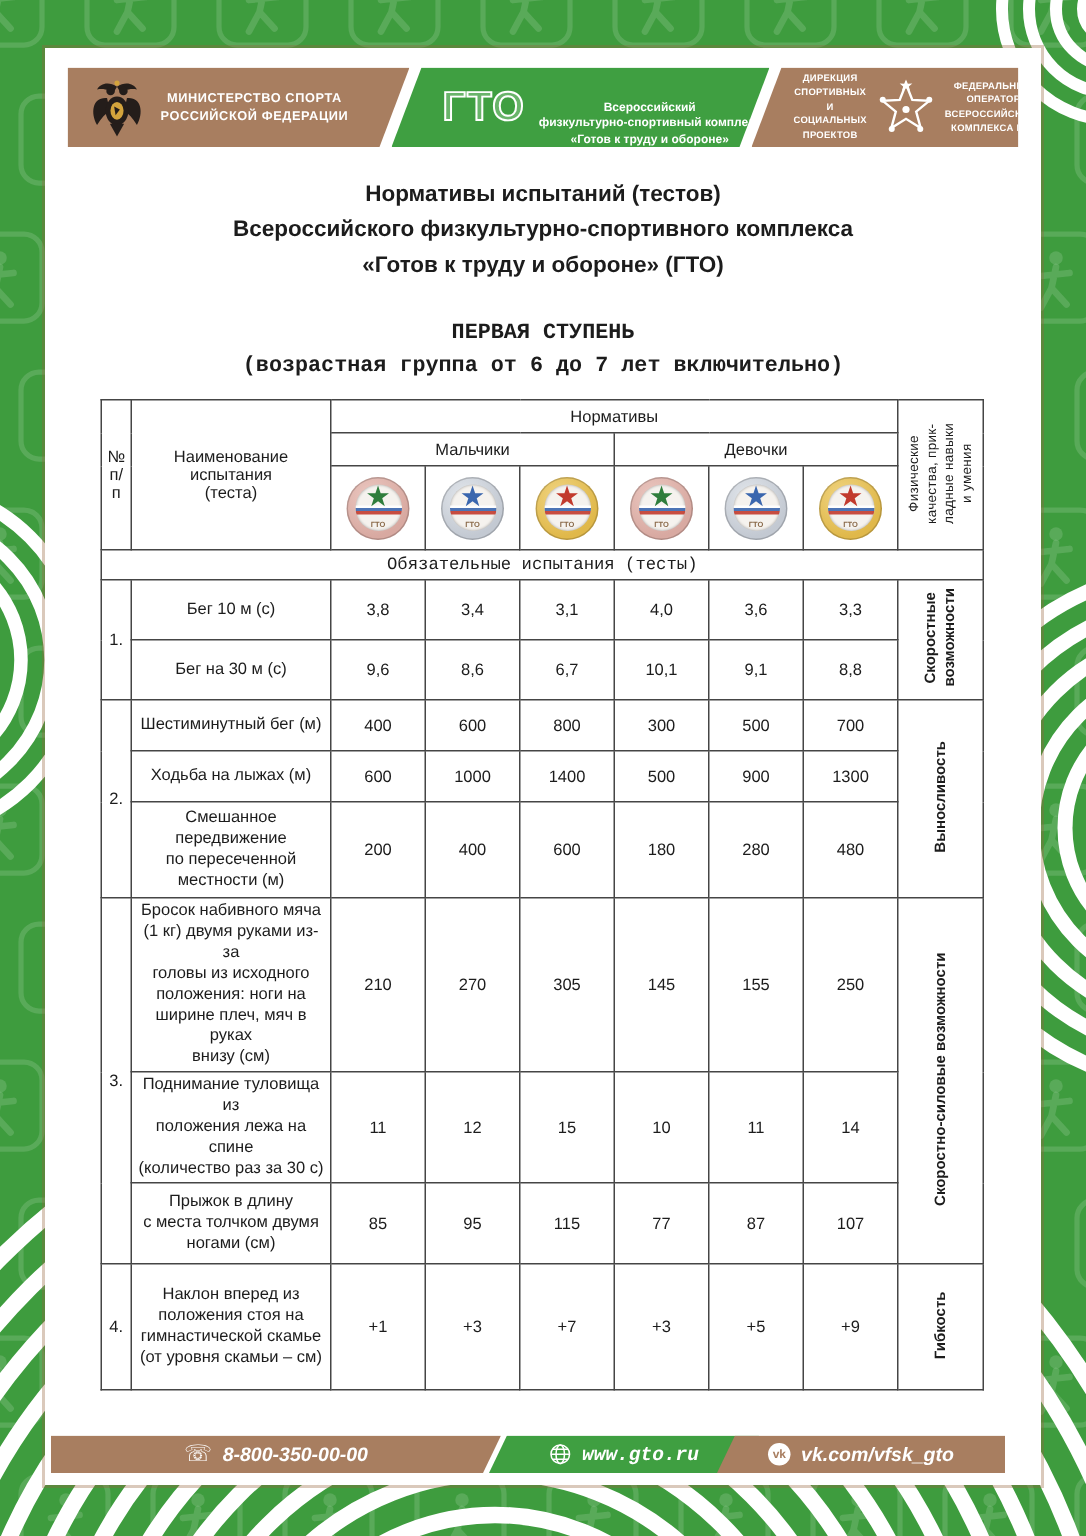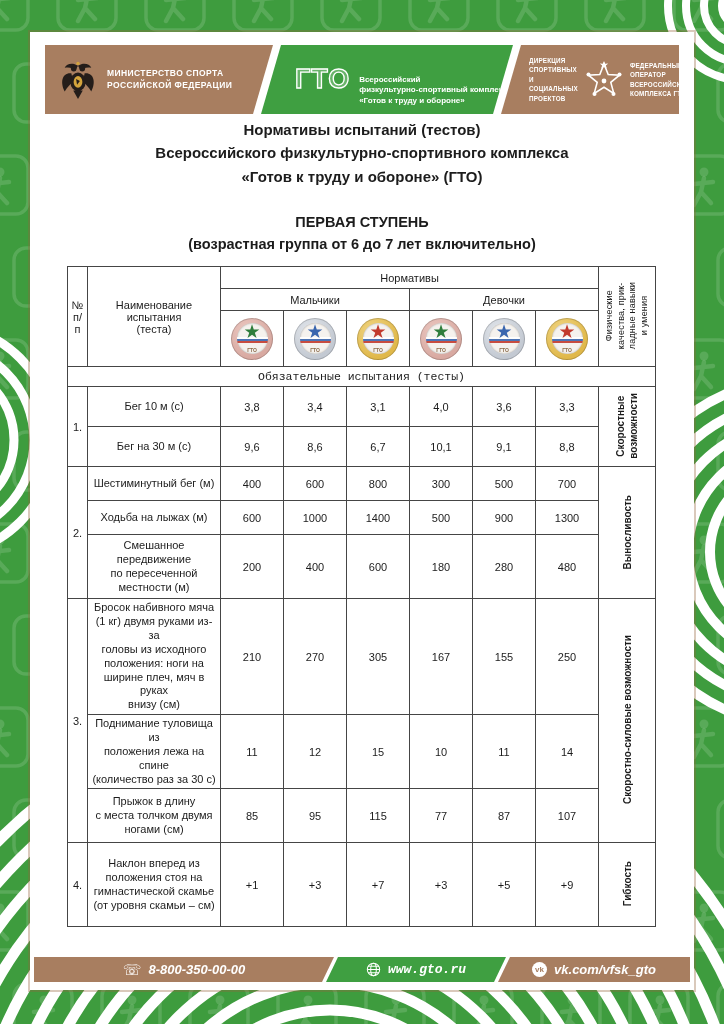--- a/index.html
+++ b/index.html
@@ -12,37 +12,37 @@
   }
   #bg-decor { position:absolute; left:0; top:0; z-index:0; }
   .page {
     position:absolute; left:30px; top:32px; width:664px; height:958px;
     background:#ffffff; z-index:1;
     box-shadow:0 0 0 2px rgba(150,100,60,.35);
   }
 
   
   .banner { position:absolute; left:15px; top:13px; width:634px; height:53px; }
-  .banner .sec { position:absolute; top:0; height:69px; display:flex; align-items:center; }
+  .banner .sec { position:absolute; top:0; height:53px; display:flex; align-items:center;text-align:center; }
   .sec-ministry { left:0; width:228px; background:var(--brown,#A87E60);
     clip-path:polygon(0 0,100% 0,calc(100% - 20px) 100%,0 100%); padding-left:14px; gap:10px; }
   .sec-gto { left:216px; width:252px; background:var(--green2,#3F9F41);
     clip-path:polygon(20px 0,100% 0,calc(100% - 20px) 100%,0 100%); padding-left:34px; gap:9px; }
   .sec-operator { left:456px; width:178px; background:var(--brown,#A87E60);
     clip-path:polygon(20px 0,100% 0,100% 100%,0 100%); padding-left:28px; gap:6px; justify-content:flex-start; }
   .ministry-text { color:#fff; font-size:8.5px; font-weight:bold; letter-spacing:.4px; line-height:1.35; text-transform:uppercase; }
   .gto-logo { font-size:27px; font-weight:800; letter-spacing:1px; color:rgba(255,255,255,.22);
     -webkit-text-stroke:1.3px #ffffff; line-height:1; }
   .gto-lines { color:#fff; font-size:8px; font-weight:bold; line-height:1.3;margin-top:22px; }
   .op-lines { color:#fff; font-size:6.3px; font-weight:bold; line-height:1.5; letter-spacing:.2px; text-transform:uppercase; }
   .star-logo { flex:0 0 auto; }
 
   
   .doc-title { margin-top:20px; text-align:center; font-size:15px; font-weight:bold; line-height:1.55; }
-  .stage-title { margin-top:24px; text-align:center; font-size:14.5px; font-weight:bold; line-height:1.5; }
+  .stage-title { margin-top:24px; text-align:center; font-size:14.5px; font-weight:bold; line-height:1.5;font-family:Liberation Mono, monospace; }
 
   
   table.norms { border-collapse:collapse; table-layout:fixed; width:588px; margin:11px 0 0 37px; }
   table.norms th, table.norms td {
     border:1px solid var(--border,#454545); font-weight:normal;
     text-align:center; vertical-align:middle; font-size:11px; padding:2px 3px;
   }
   table.norms { border:1.5px solid var(--border,#454545); }
   th.hdr { font-weight:bold; font-size:11px; }
   td.name-cell { text-align:left; padding:4px 4px 4px 7px; white-space:pre-line; line-height:1.26; font-size:11px; }
@@ -64,21 +64,21 @@
     background:linear-gradient(#ffffff 0 33%, #3a66ae 33% 66%, #c23a2d 66% 100%); opacity:.9; }
   .badge-star { position:absolute; left:0; right:0; top:-1px; text-align:center; font-size:19px; line-height:1; }
   .badge-label { position:absolute; left:0; right:0; bottom:1px; text-align:center; font-size:5px; font-weight:bold; }
 
   
   .footer { position:absolute; left:4px; bottom:8px; width:656px; height:25px; }
   .footer .fsec { position:absolute; top:0; height:25px; display:flex; align-items:center; justify-content:center;
     gap:7px; color:#fff; font-size:13px; font-weight:bold; font-style:italic; }
   .f-phone { left:0; width:300px; background:var(--brown,#A87E60); clip-path:polygon(0 0,100% 0,calc(100% - 12px) 100%,0 100%); }
   .f-site  { left:292px; width:180px; background:var(--green2,#3F9F41); clip-path:polygon(12px 0,100% 0,calc(100% - 12px) 100%,0 100%);font-family:Liberation Mono, monospace; }
-  .f-vk    { left:464px; width:192px; background:var(--brown,#A87E60); clip-path:polygon(12px 0,100% 0,100% 100%,0 100%); }
+  .f-vk    { left:444px; width:192px; background:var(--brown,#A87E60); clip-path:polygon(12px 0,100% 0,100% 100%,0 100%); }
   .phone-glyph { font-style:normal; font-size:15px; line-height:1; }
   .vk-disc { width:15px; height:15px; border-radius:50%; background:#fff; color:var(--brown,#A87E60);
     font-style:normal; font-size:8px; font-weight:bold; display:flex; align-items:center; justify-content:center; }
 </style>
 </head>
 <body>
 
 <svg id="bg-decor" width="724" height="1024" viewBox="0 0 724 1024">
     <g transform="translate(-30,-28)">
       <rect x="0" y="0" width="58" height="58" rx="12" fill="none" stroke="rgba(255,255,255,0.14)" stroke-width="3.5"></rect>
@@ -1080,21 +1080,21 @@
           <td class="num-cell" rowspan="3">3.</td>
           <td class="name-cell">Бросок набивного мяча
 (1 кг) двумя руками из-за
 головы из исходного
 положения: ноги на
 ширине плеч, мяч в руках
 внизу (см)</td>
           <td class="val-cell">210</td>
           <td class="val-cell">270</td>
           <td class="val-cell">305</td>
-          <td class="val-cell">167</td>
+          <td class="val-cell">145</td>
           <td class="val-cell">155</td>
           <td class="val-cell">250</td>
           <td class="quality-cell" rowspan="3" style="padding: 2px 1px;"><span class="vert">Скоростно-силовые возможности</span></td>
         </tr>
         <tr style="height: 54px;">
           <td class="name-cell">Поднимание туловища из
 положения лежа на спине
 (количество раз за 30 с)</td>
           <td class="val-cell">11</td>
           <td class="val-cell">12</td>

